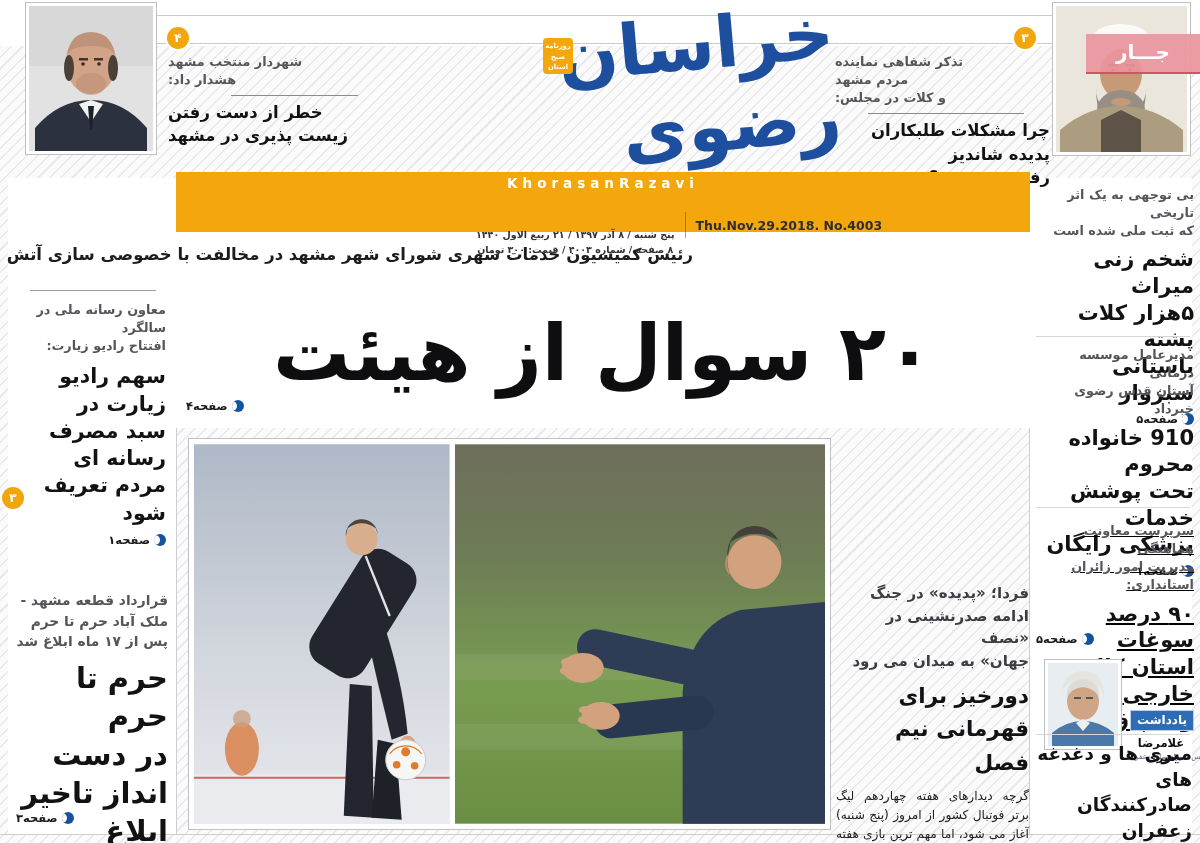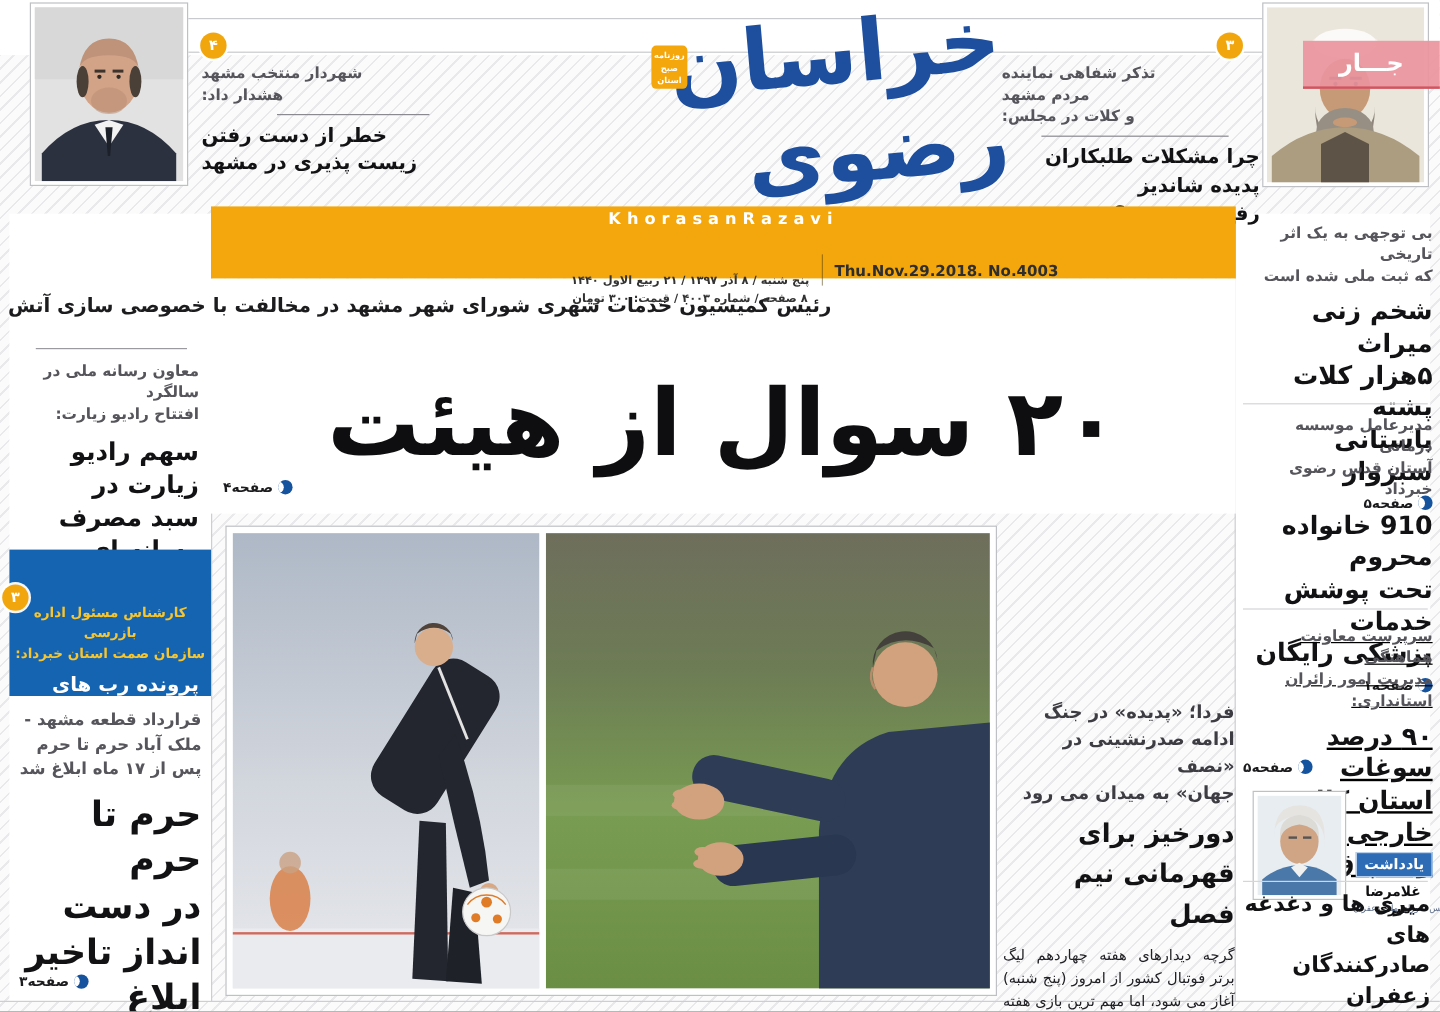--- a/index.html
+++ b/index.html
@@ -262,27 +262,20 @@
 افتتاح رادیو زیارت:</div>
     <div class="hl pre tr" style="font-size:20.5px;line-height:1.33;margin-top:8px;">سهم رادیو زیارت در
 سبد مصرف رسانه ای
 مردم تعریف شود</div>
     <div class="pref" style="margin-top:6px;">
       <span class="cres"></span>
       <span>صفحه۱</span>
     </div>
   </div>
 
-  <div class="abs bluebox" style="left:8px;top:458px;width:168px;height:122px;">
-    <div class="pre tc" style="padding-top:11px;font-size:11.3px;font-weight:bold;color:#f6c52f;line-height:1.5;">کارشناس مسئول اداره بازرسی
-سازمان صمت استان خبرداد:</div>
-    <div class="pre tr" style="padding:5px 10px 0 8px;font-size:16.5px;font-weight:900;color:#fff;line-height:1.42;">پرونده رب های
-«افغان ماهور»، روی
-میز تعزیرات حکومتی</div>
-  </div>
   <div class="abs badge" style="left:2px;top:487px;">۳</div>
 
   <div class="abs" style="left:10px;top:590px;width:158px;">
     <div class="k pre tr" style="font-size:13.8px;line-height:1.5;">قرارداد قطعه مشهد -
 ملک آباد حرم تا حرم
 پس از ۱۷ ماه ابلاغ شد</div>
     <div class="hl pre tr" style="font-size:29px;line-height:1.32;margin-top:7px;">حرم تا حرم
 در دست
 انداز تاخیر
 ابلاغ</div>

